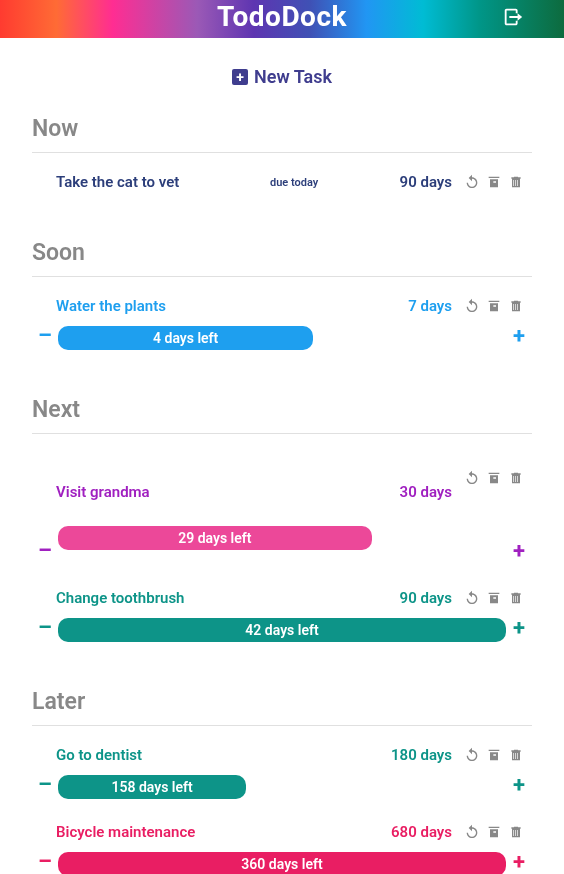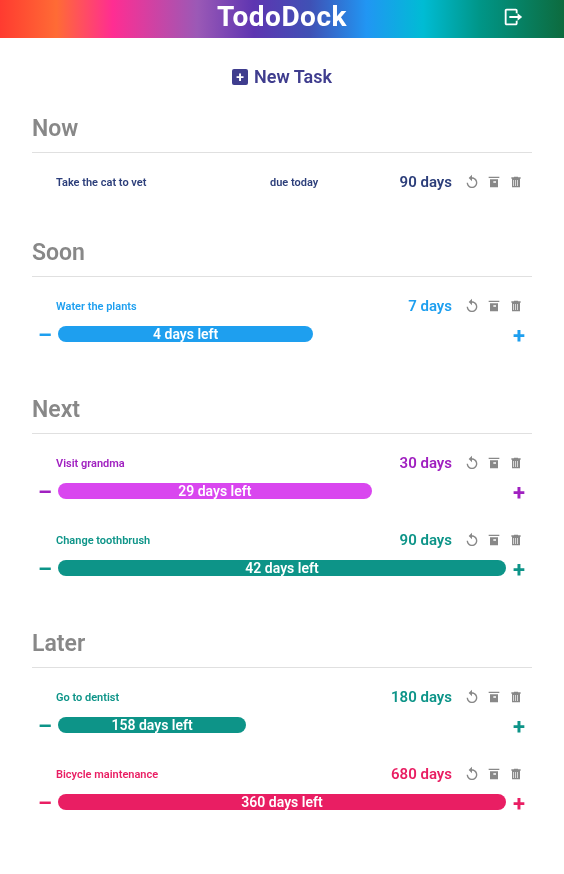--- a/index.html
+++ b/index.html
@@ -78,21 +78,21 @@
       margin-bottom: 26px;
     }
     .task-row {
       display: flex;
       align-items: center;
       padding: 0 8px;
       margin-bottom: 8px;
     }
     .task-name {
       flex: 0 0 230px;
-      font-size: 11px;
+      font-size: 15px;
       font-weight: 600;
       padding-left: 16px;
     }
     .task-due {
       flex: 1;
       font-size: 11px;
       font-weight: 600;
       text-align: left;
     }
     .task-period {
@@ -128,36 +128,36 @@
       width: 18px;
       text-align: center;
       user-select: none;
     }
     .progress-container {
       flex: 1;
       height: 20px;
       position: relative;
     }
     .progress-bar {
-      height: 16px;
+      height: 24px;
       border-radius: 10px;
       display: flex;
       align-items: center;
       justify-content: center;
       color: #fff;
       font-size: 14px;
       font-weight: 600;
       position: absolute;
       left: 0;
       top: 0;
     }
     
     .c-navy { color: #2c3e7a; }
     .c-blue { color: #1e9fef; }
-    .c-purple { color: #a020c0; }
+    .c-purple { color: #a020c0; margin-top: 29px; }
     .c-teal { color: #0d9488; }
     .c-pink { color: #e91e63; }
   </style>
 </head>
 <body>
 
 <div class="header">
   <span class="app-title">TodoDock</span>
   <span class="logout-icon">
     <svg width="22" height="22" viewBox="0 0 24 24" fill="currentColor">
@@ -258,21 +258,21 @@
           <span class="action-icon">
               <svg width="16" height="16" viewBox="0 0 24 24" fill="currentColor">
                 <path d="M6 7h12v13H6V7zm2 2v9h1V9H8zm3 0v9h1V9h-1zm3 0v9h1V9h-1zM9 4h6v1h4v2H5V5h4V4z"></path>
               </svg>
             </span>
         </span>
       </div>
       <div class="progress-row">
         <span class="minus-btn c-purple">–</span>
         <div class="progress-container">
-          <div class="progress-bar" style="width:70%;background:#d946ef">29 days left</div>
+          <div class="progress-bar" style="width:70%;background:#ec4899">29 days left</div>
         </div>
         <span class="plus-btn c-purple">+</span>
       </div>
     </div>
 
     <div class="task">
       <div class="task-row">
         <span class="task-name c-teal">Change toothbrush</span>
         <span class="task-due"></span>
         <span class="task-period c-teal">90 days</span>

